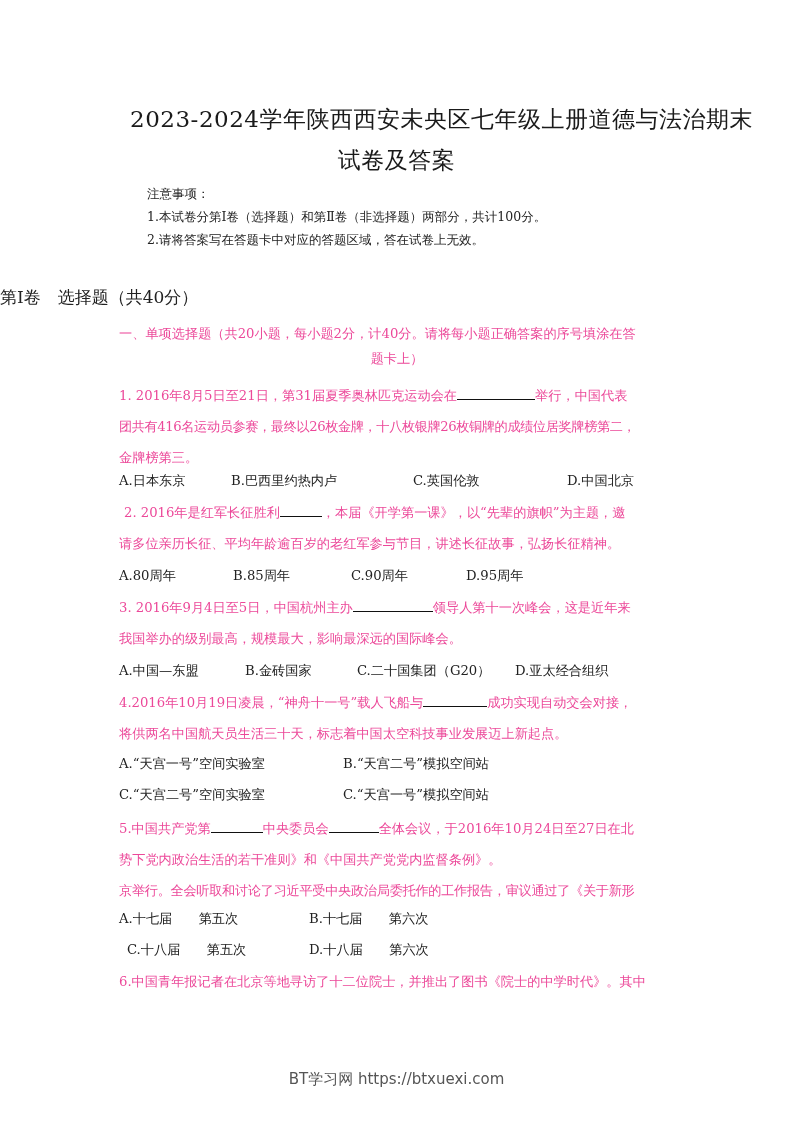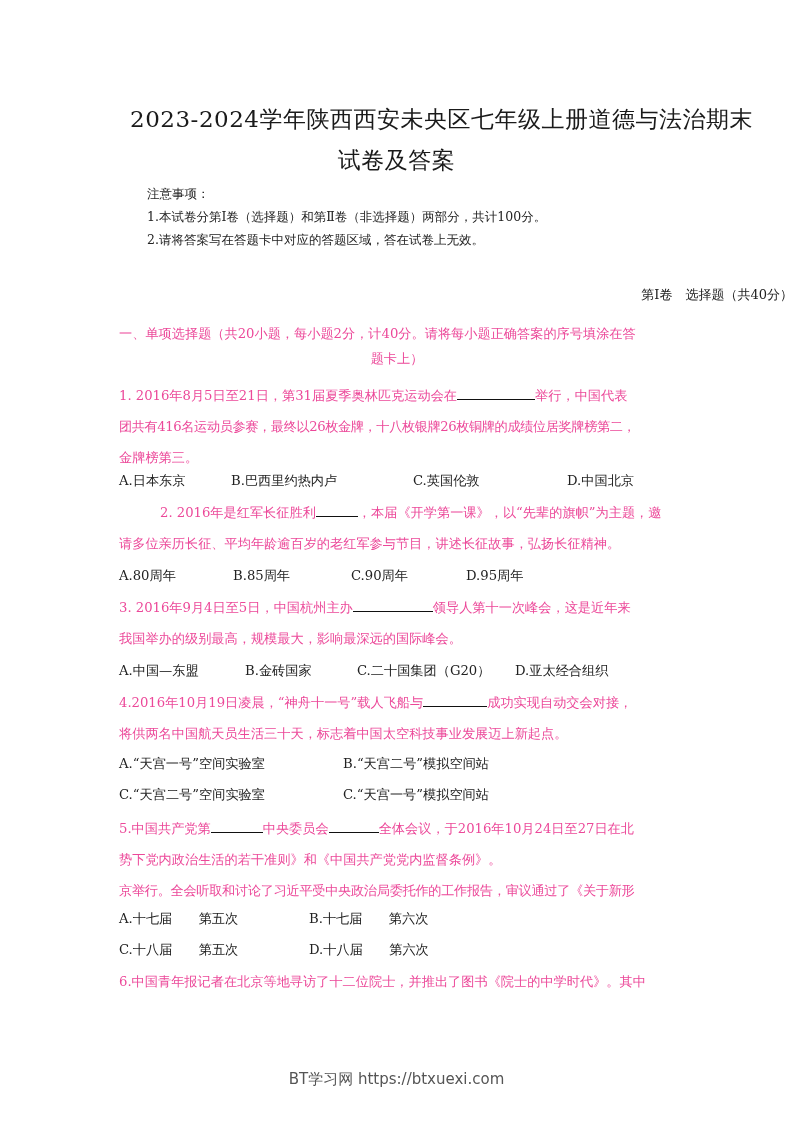--- a/index.html
+++ b/index.html
@@ -9,21 +9,21 @@
       color: #1a1a1a;
     }
     .page { position: absolute; left: 0; top: 0; width: 793px; height: 1122px; }
     .title {
       position: absolute; left: 0; width: 793px; text-align: center;
       font-size: 23px; letter-spacing: 0.5px; color: #1a1a1a;
     }
     .title.l1 { top: 104px; padding-left: 45px; }
     .title.l2 { top: 145px; }
     .notes { position: absolute; left: 147px; top: 182px; font-size: 12.5px; line-height: 23px; color: #222; }
-    .section-head { position: absolute; left: 0; width: 793px; top: 286px; text-align: right; font-size: 13px; color: #222; }
+    .section-head { position: absolute; left: 0; width: 793px; top: 286px; text-align: left; font-size: 17px; color: #222; }
     .para { position: absolute; left: 119px; width: 556px; font-size: 13.2px; line-height: 31px; color: #ec4899; }
     .blank { display: inline-block; border-bottom: 1px solid #111; height: 14px; vertical-align: baseline; }
     .opts { position: absolute; left: 119px; font-size: 13.2px; color: #222; white-space: nowrap; height: 20px; }
     .opt { position: absolute; top: 0; white-space: nowrap; }
     .footer {
       position: absolute; left: 0; width: 793px; top: 1070px; text-align: center;
       font-family: "DejaVu Sans", "Liberation Sans", sans-serif; font-size: 15px; color: #555;
     }
   </style>
 </head>
@@ -54,21 +54,21 @@
     <div style="letter-spacing:-0.4px;">团共有416名运动员参赛，最终以26枚金牌，十八枚银牌26枚铜牌的成绩位居奖牌榜第二，</div>
     <div>金牌榜第三。</div>
   </div>
   <div class="opts" style="top:472px;">
     <span class="opt" style="left:0px;">A.日本东京</span>
     <span class="opt" style="left:112px;">B.巴西里约热内卢</span>
     <span class="opt" style="left:294px;">C.英国伦敦</span>
     <span class="opt" style="left:448px;">D.中国北京</span>
   </div>
 
-  <div class="para" style="top:497px; left:124px;margin-left:36px;">
+  <div class="para" style="top:497px; left:124px;">
     <div>
       <span>2. 2016年是红军长征胜利</span><span class="blank" style="width:42px;"></span><span>，本届《开学第一课》，以“先辈的旗帜”为主题，邀</span>
     </div>
   </div>
   <div class="para" style="top:528px;">请多位亲历长征、平均年龄逾百岁的老红军参与节目，讲述长征故事，弘扬长征精神。</div>
   <div class="opts" style="top:567px;">
     <span class="opt" style="left:0px;">A.80周年</span>
     <span class="opt" style="left:114px;">B.85周年</span>
     <span class="opt" style="left:232px;">C.90周年</span>
     <span class="opt" style="left:347px;">D.95周年</span>
@@ -107,21 +107,21 @@
       <span>5.中国共产党第</span><span class="blank" style="width:52px;"></span><span>中央委员会</span><span class="blank" style="width:50px;"></span><span>全体会议，于2016年10月24日至27日在北</span>
     </div>
     <div>势下党内政治生活的若干准则》和《中国共产党党内监督条例》。</div>
     <div style="letter-spacing:-0.3px;">京举行。全会听取和讨论了习近平受中央政治局委托作的工作报告，审议通过了《关于新形</div>
   </div>
   <div class="opts" style="top:910px;">
     <span class="opt" style="left:0px;">A.十七届　　第五次</span>
     <span class="opt" style="left:190px;">B.十七届　　第六次</span>
   </div>
   <div class="opts" style="top:941px;">
-    <span class="opt" style="left:0px;text-align:center;">C.十八届　　第五次</span>
+    <span class="opt" style="left:8px;text-align:center;">C.十八届　　第五次</span>
     <span class="opt" style="left:190px;">D.十八届　　第六次</span>
   </div>
 
   <div class="para" style="top:966px;">
     <div>6.中国青年报记者在北京等地寻访了十二位院士，并推出了图书《院士的中学时代》。其中</div>
   </div>
 
   <div class="footer">BT学习网 https://btxuexi.com</div>
 </div>
 

